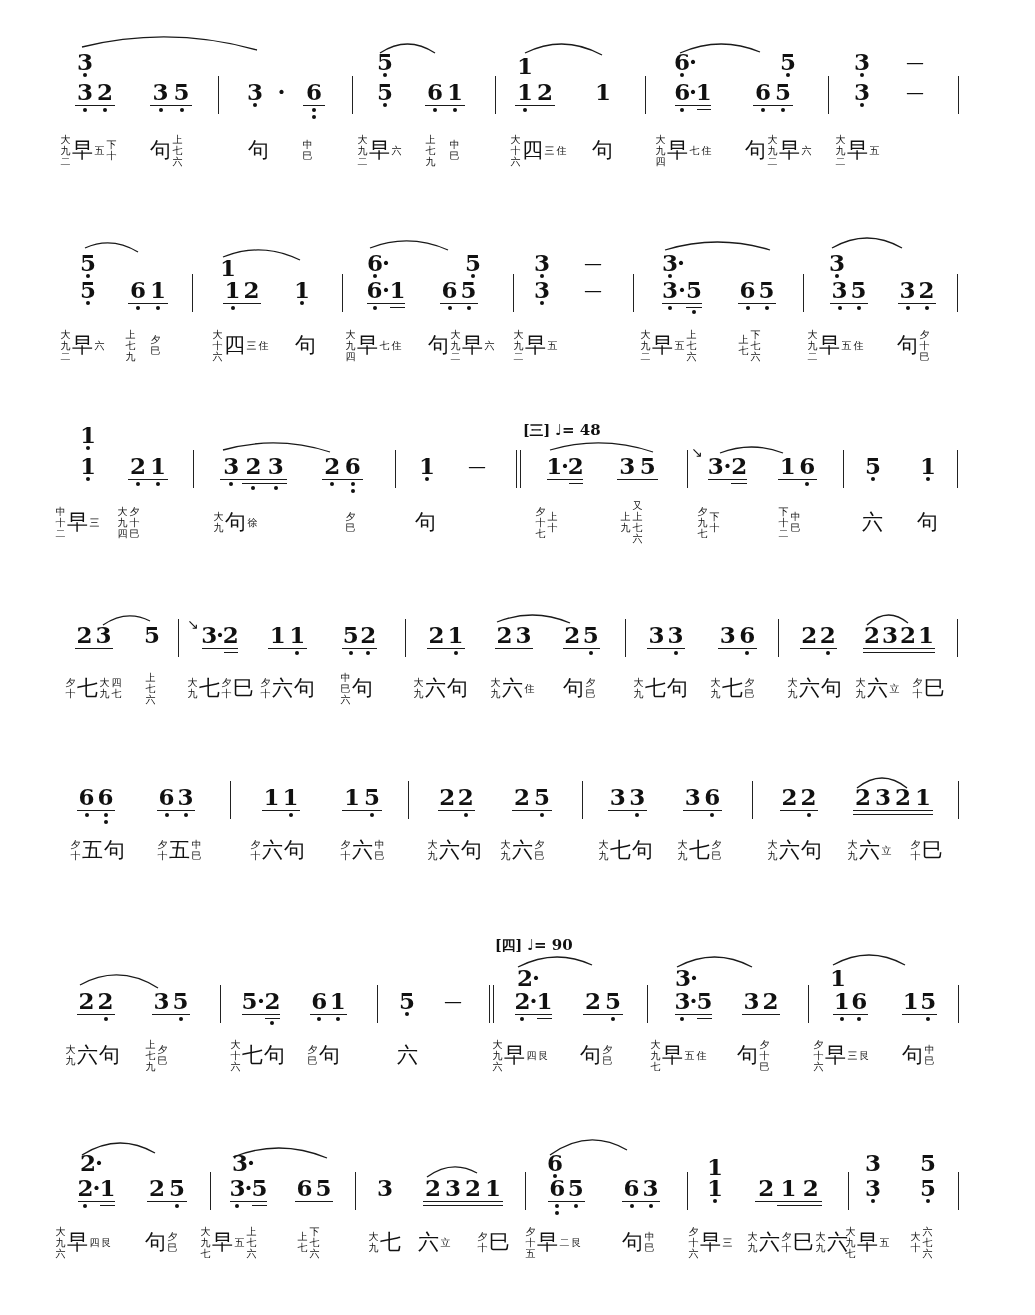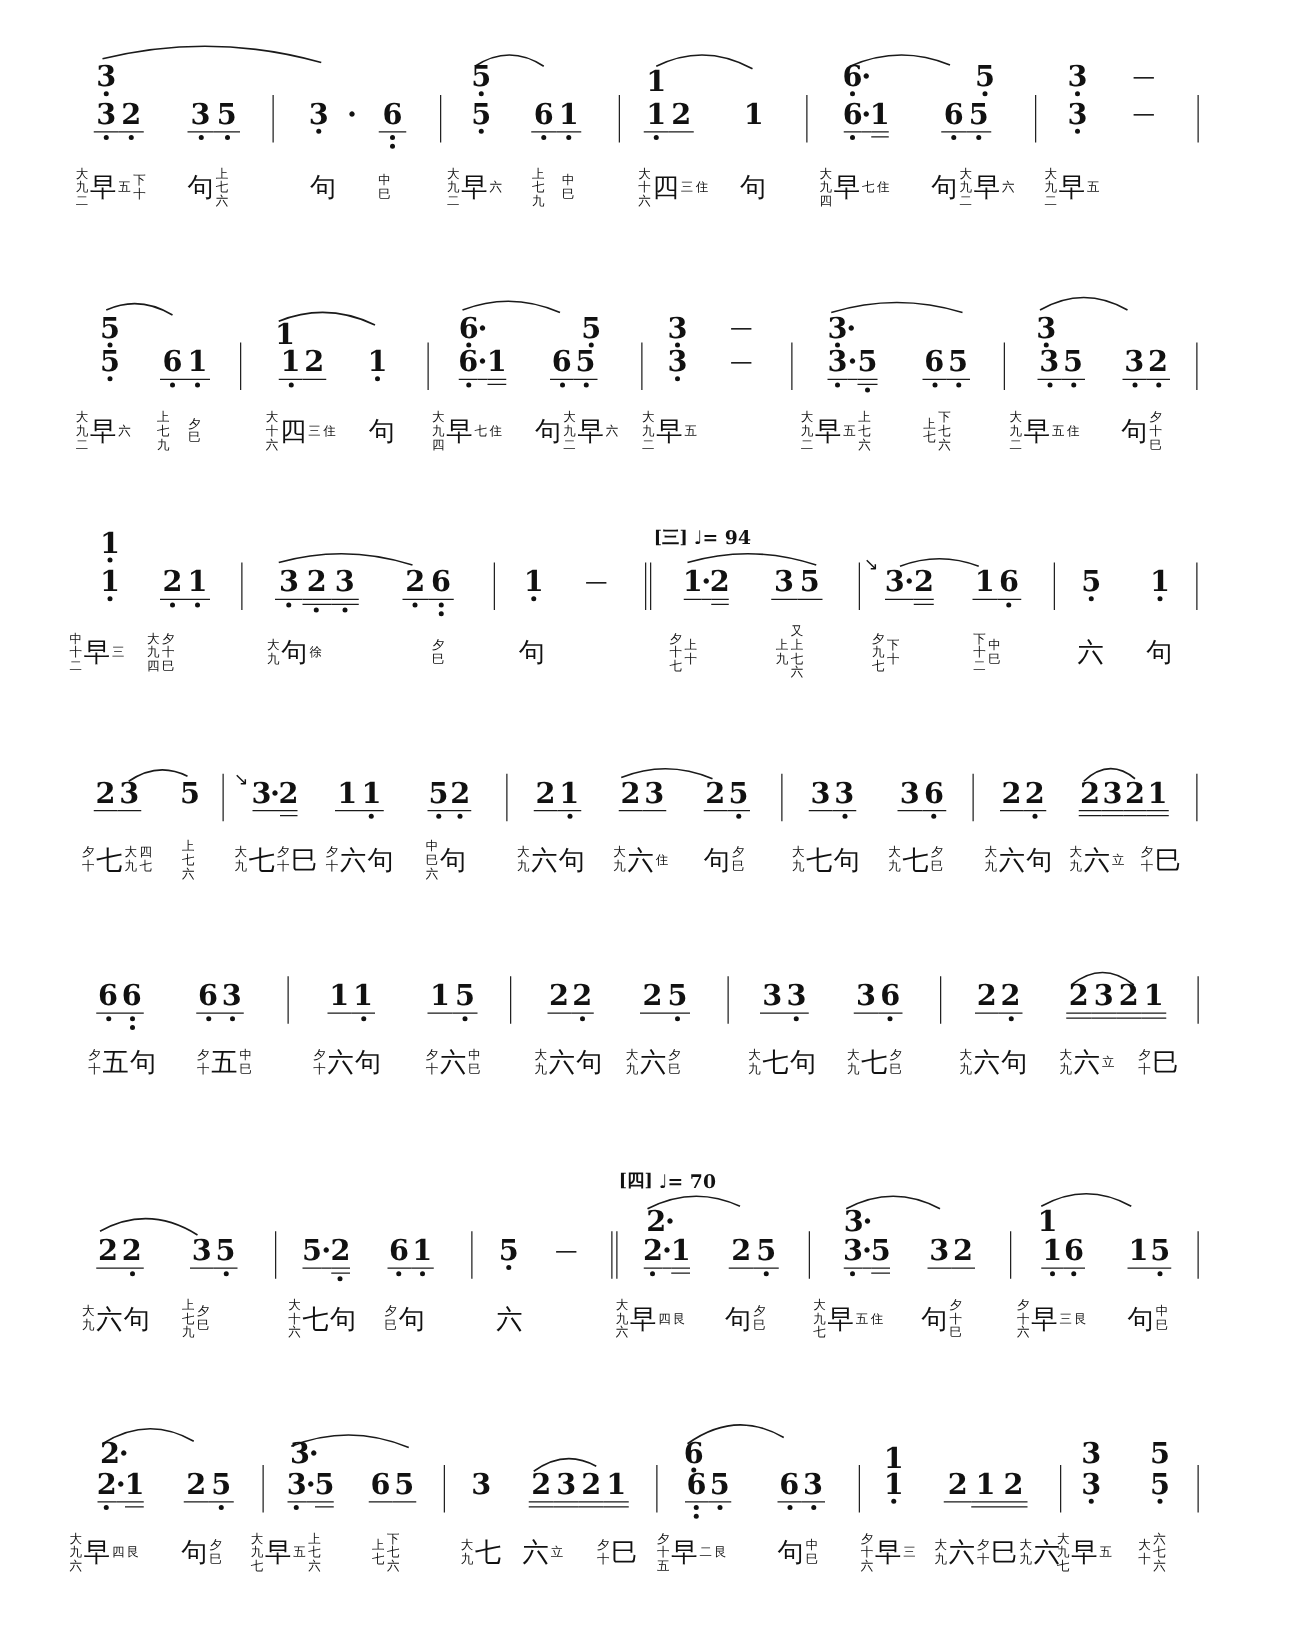--- a/index.html
+++ b/index.html
@@ -653,21 +653,21 @@
           <span class="od" style="top: 24px;"></span>
         </div>
       </div>
       <div class="grp" style="left: 78px; top: 422px; width: 20px;">
         <div class="col" style="flex: 1 1 0px;">
           <span class="d">1</span>
           <span class="od" style="top: 24px;"></span>
         </div>
       </div>
       <div class="mark section" style="left: 523px; top: 421px;">[三]</div>
-      <div class="mark tempo" style="left: 555px; top: 421px;">♩= 94</div>
+      <div class="mark tempo" style="left: 555px; top: 421px;">♩= 48</div>
       <div class="mark arrow" style="left: 691px; top: 443px;">↘</div>
       <div class="jzp" style="left: 55px; top: 502px;">
         <span class="jk">中十二</span>
         <span class="jb">早</span>
         <span class="jk">三</span>
       </div>
       <div class="jzp" style="left: 117px; top: 502px;">
         <span class="jk">大九四</span>
         <span class="jk">夕十巳</span>
       </div>
@@ -1255,21 +1255,21 @@
           <span class="d">3</span>
           <span class="aug">·</span>
         </div>
       </div>
       <div class="grp" style="left: 828px; top: 965px; width: 20px;">
         <div class="col" style="flex: 1 1 0px;">
           <span class="d">1</span>
         </div>
       </div>
       <div class="mark section" style="left: 495px; top: 936px;">[四]</div>
-      <div class="mark tempo" style="left: 527px; top: 936px;">♩= 70</div>
+      <div class="mark tempo" style="left: 527px; top: 936px;">♩= 90</div>
       <div class="jzp" style="left: 65px; top: 1035px;">
         <span class="jk">大九</span>
         <span class="jb">六</span>
         <span class="jb">句</span>
       </div>
       <div class="jzp" style="left: 145px; top: 1035px;">
         <span class="jk">上七九</span>
         <span class="jk">夕巳</span>
       </div>
       <div class="jzp" style="left: 230px; top: 1035px;">

